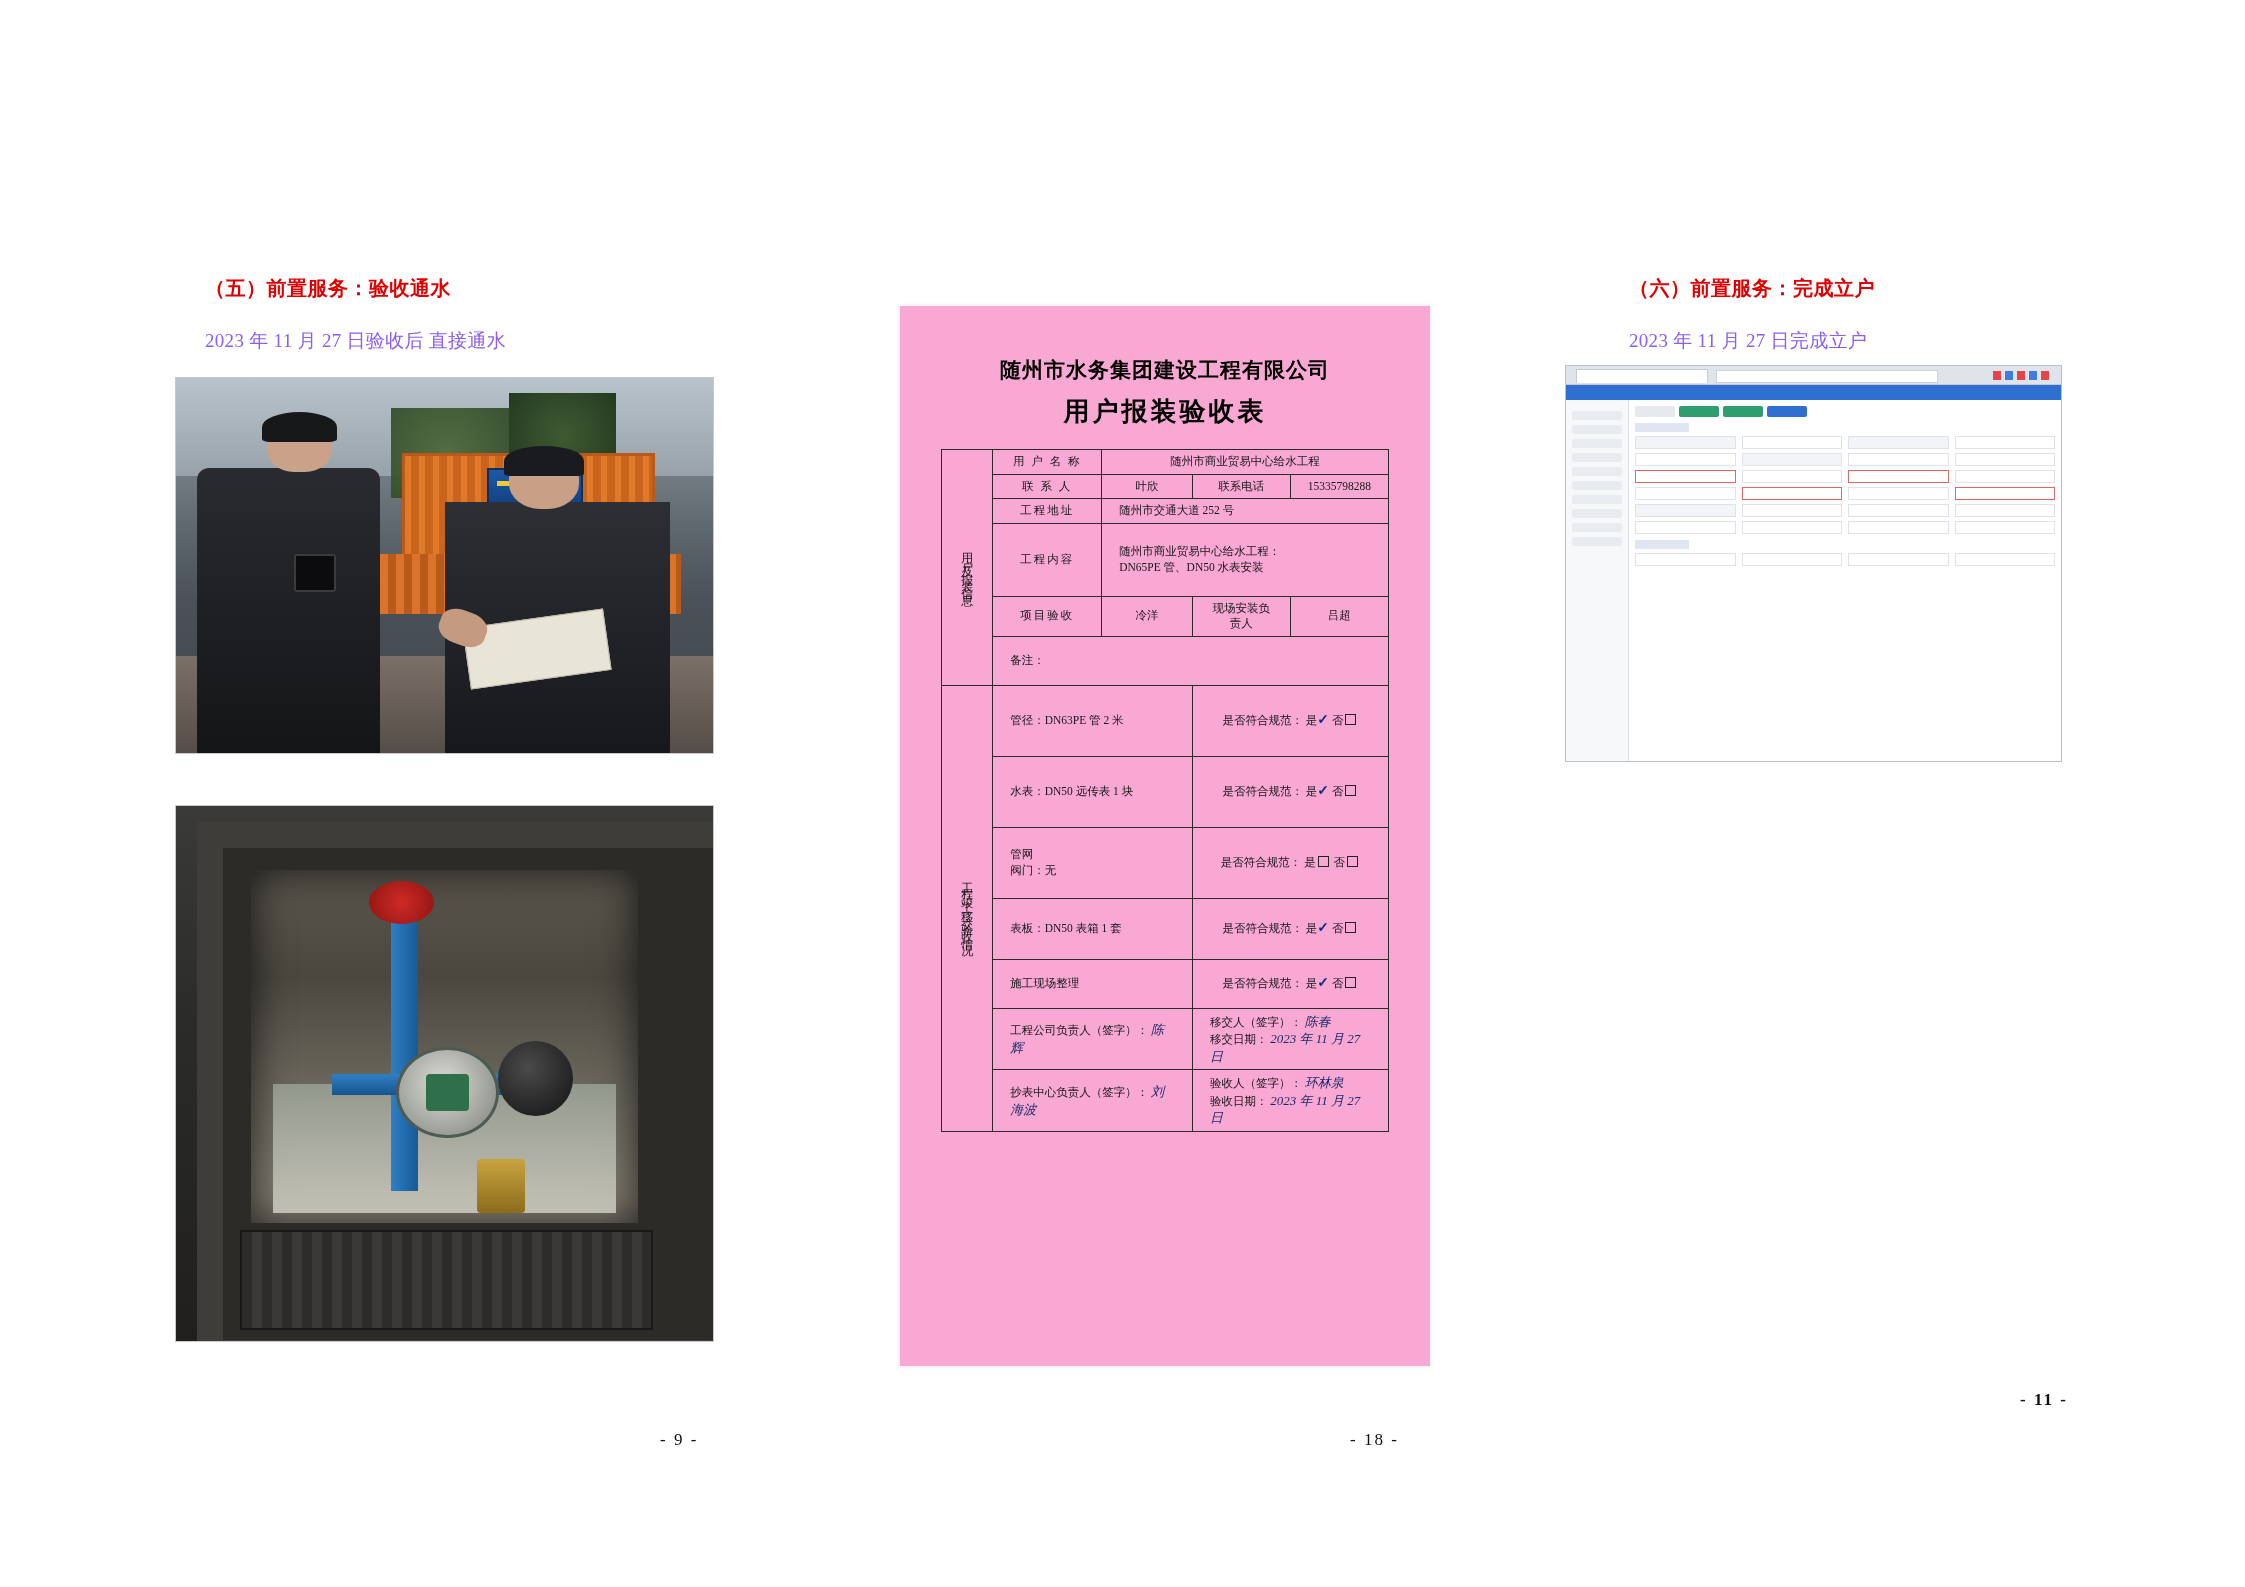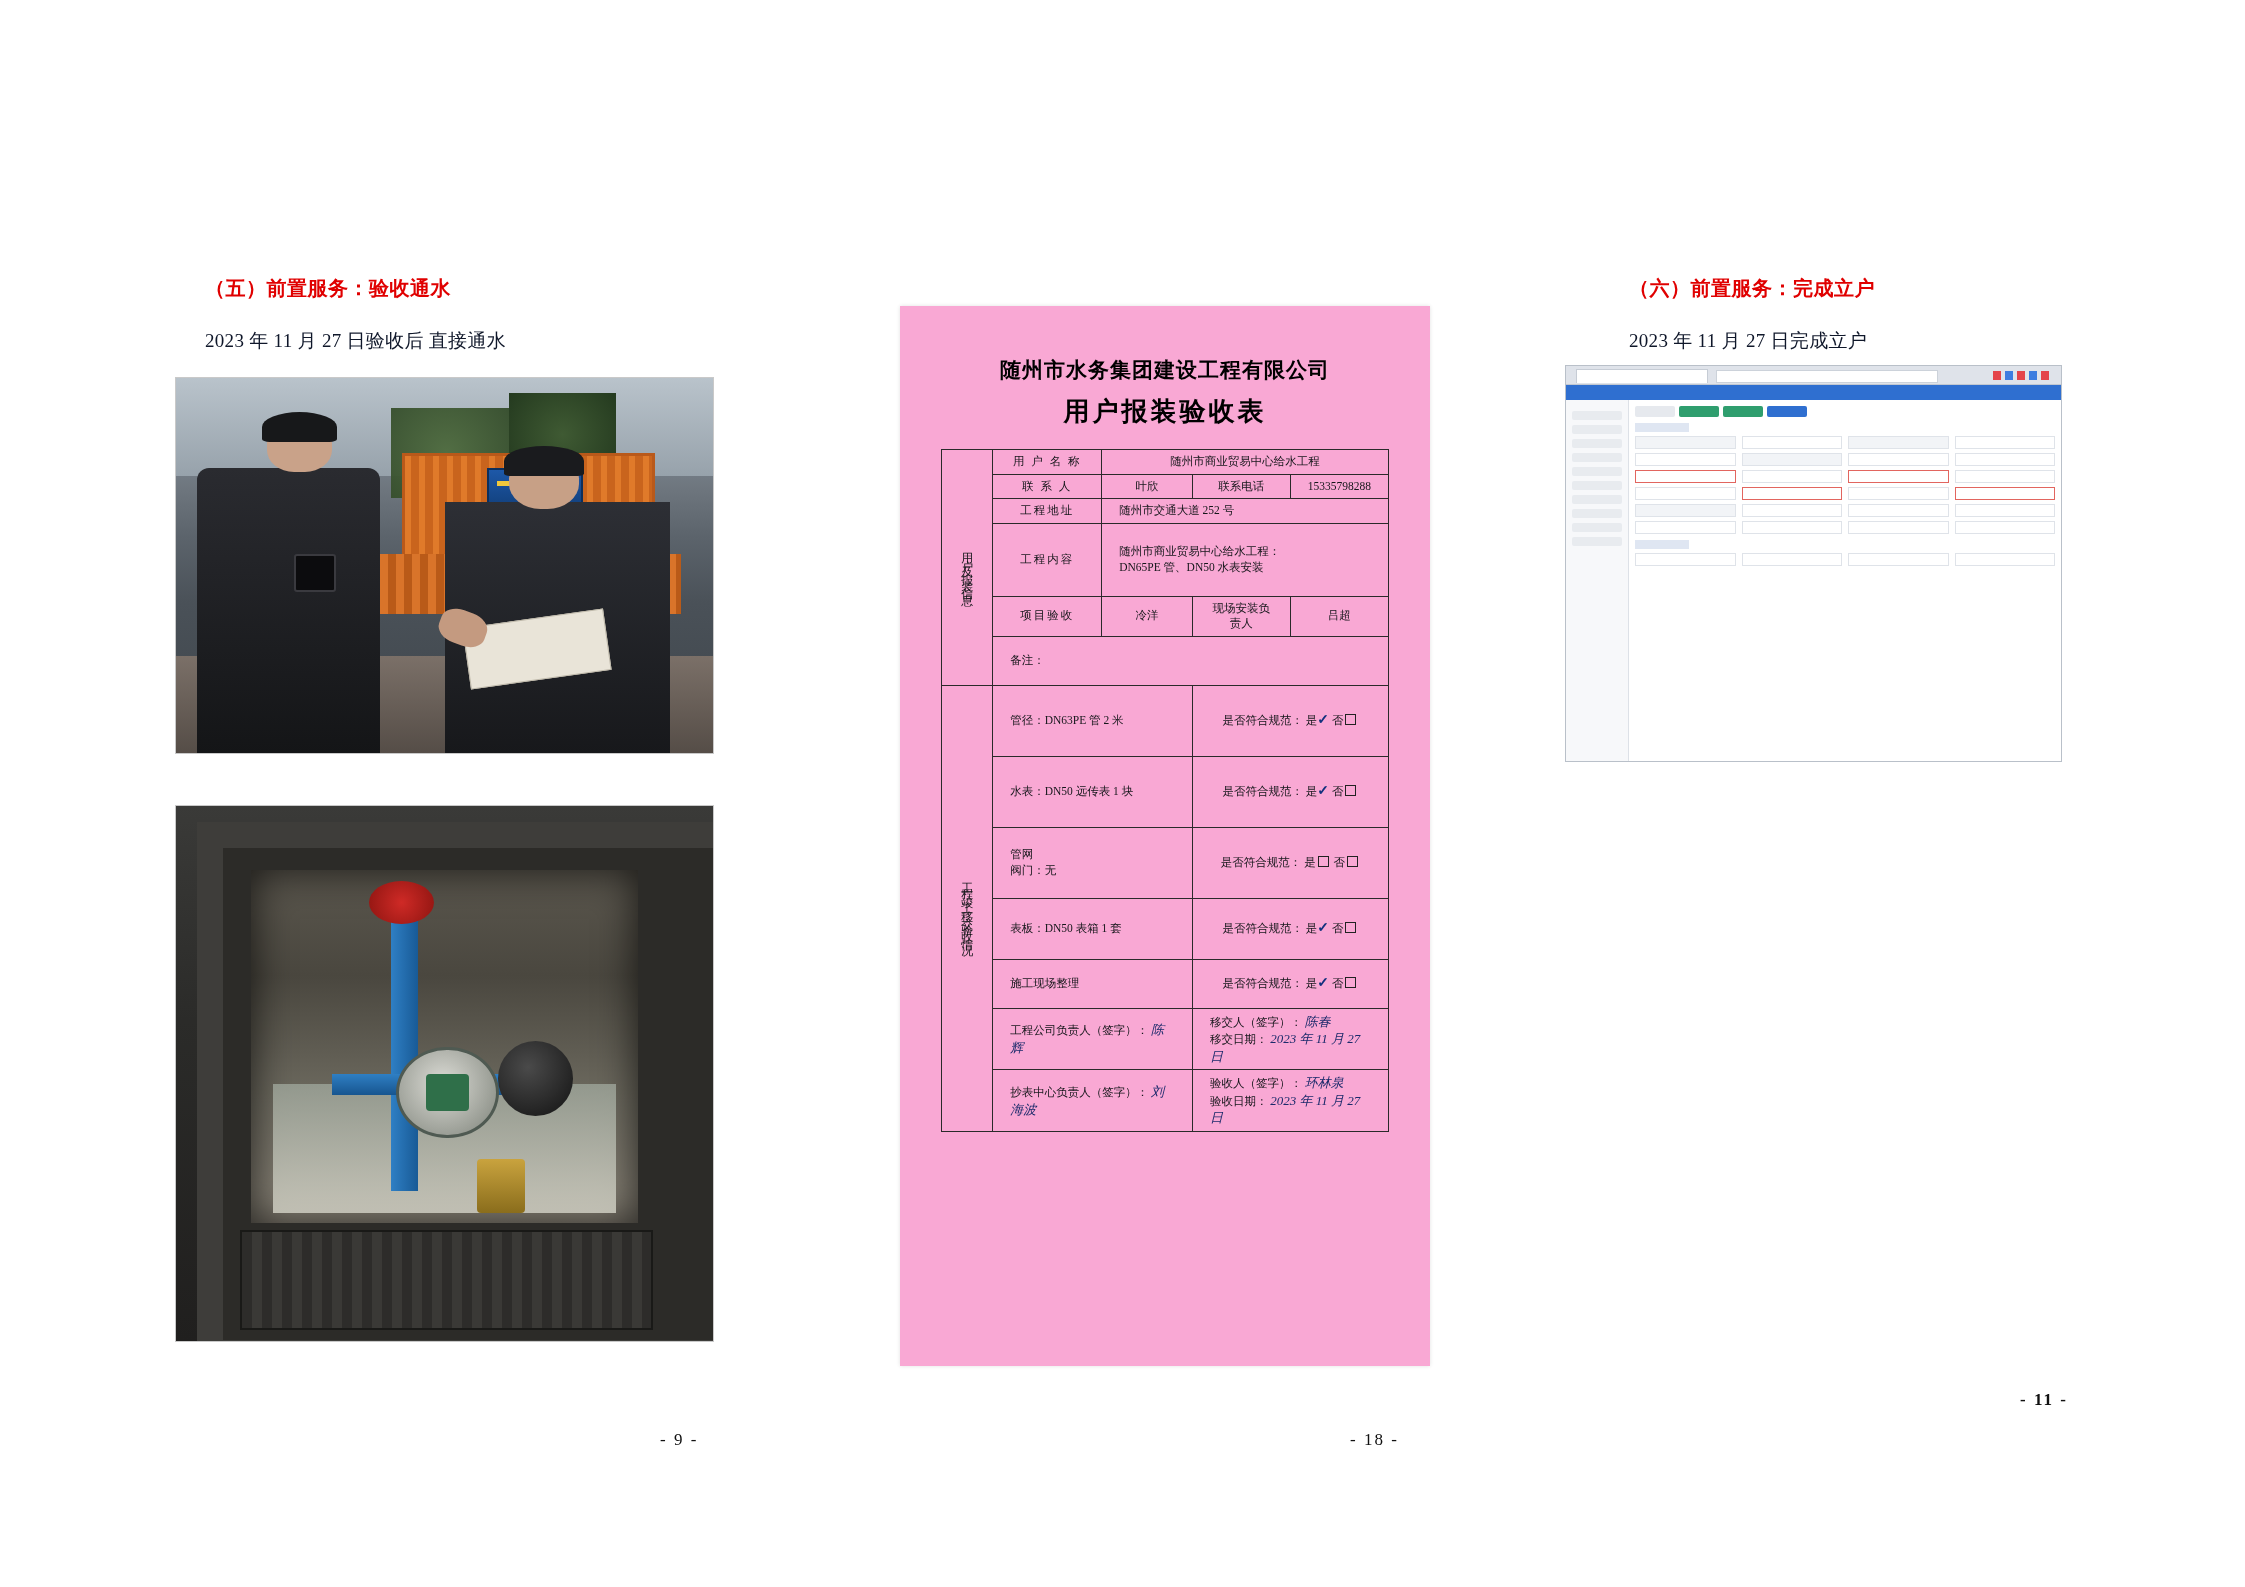--- a/index.html
+++ b/index.html
@@ -24,21 +24,21 @@
   
   .col1 { position: absolute; left: 205px; top: 275px; width: 560px; }
   .red-heading {
     color: #e00000;
     font-size: 20px;
     font-weight: bold;
     letter-spacing: 0.5px;
     font-family: "Liberation Serif", serif;
   }
   .sub-line {
-    color: #0f172a;
+    color: #8b5cf6;
     font-size: 19px;
     margin-top: 26px;
     letter-spacing: 0.3px;
   }
 
   .photo {
     position: absolute;
     border: 1px solid #c9c9c9;
     overflow: hidden;
   }

